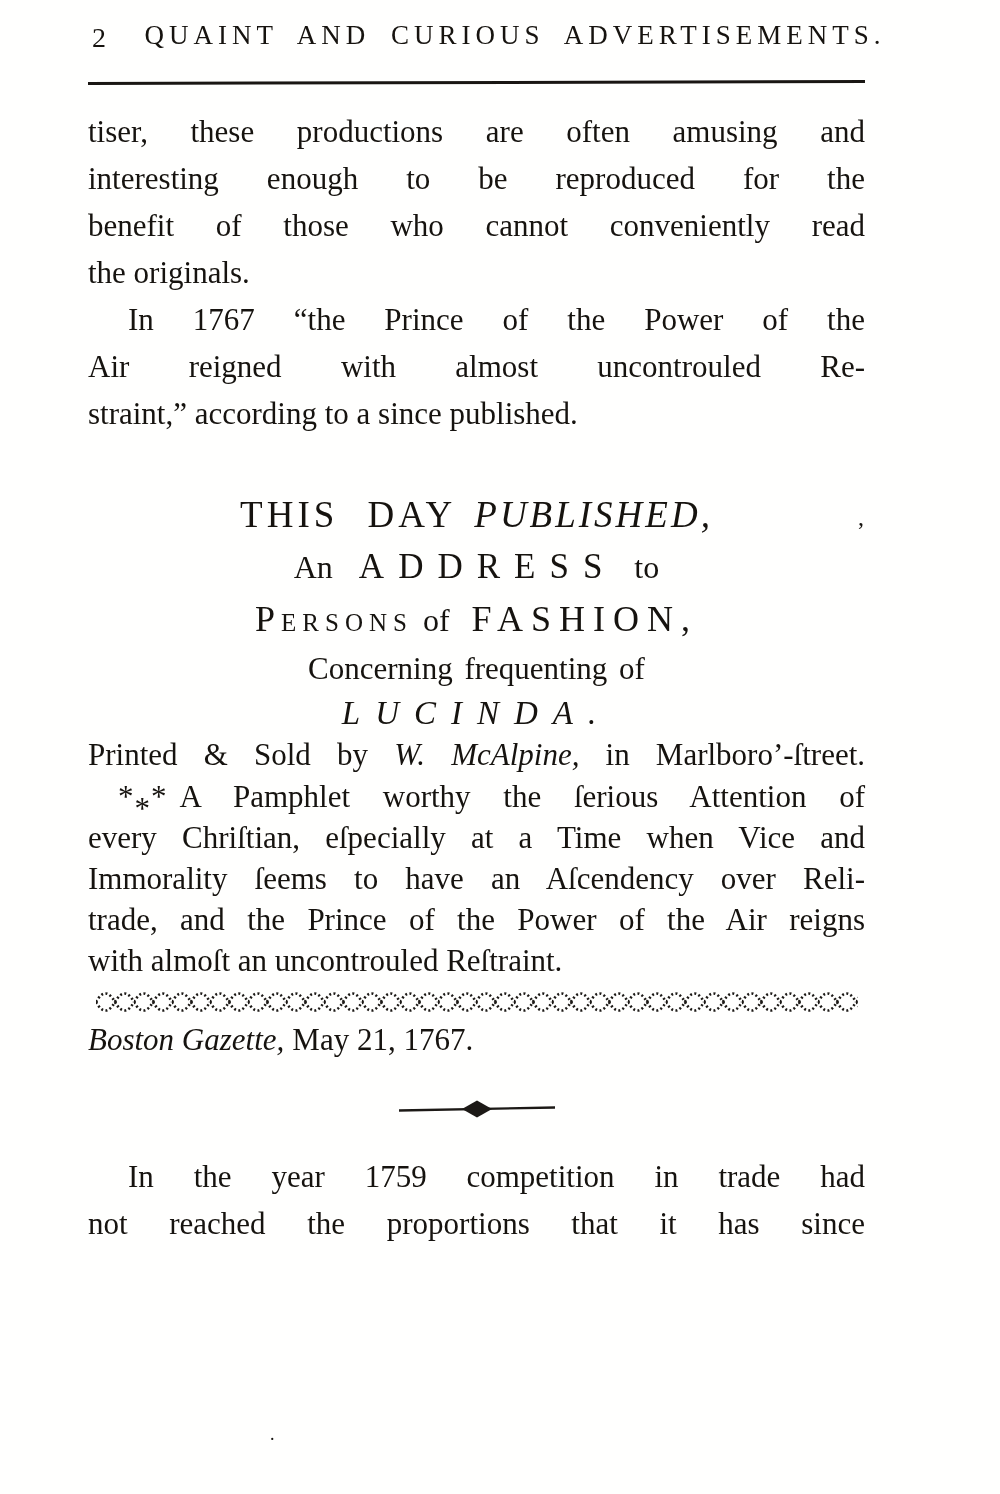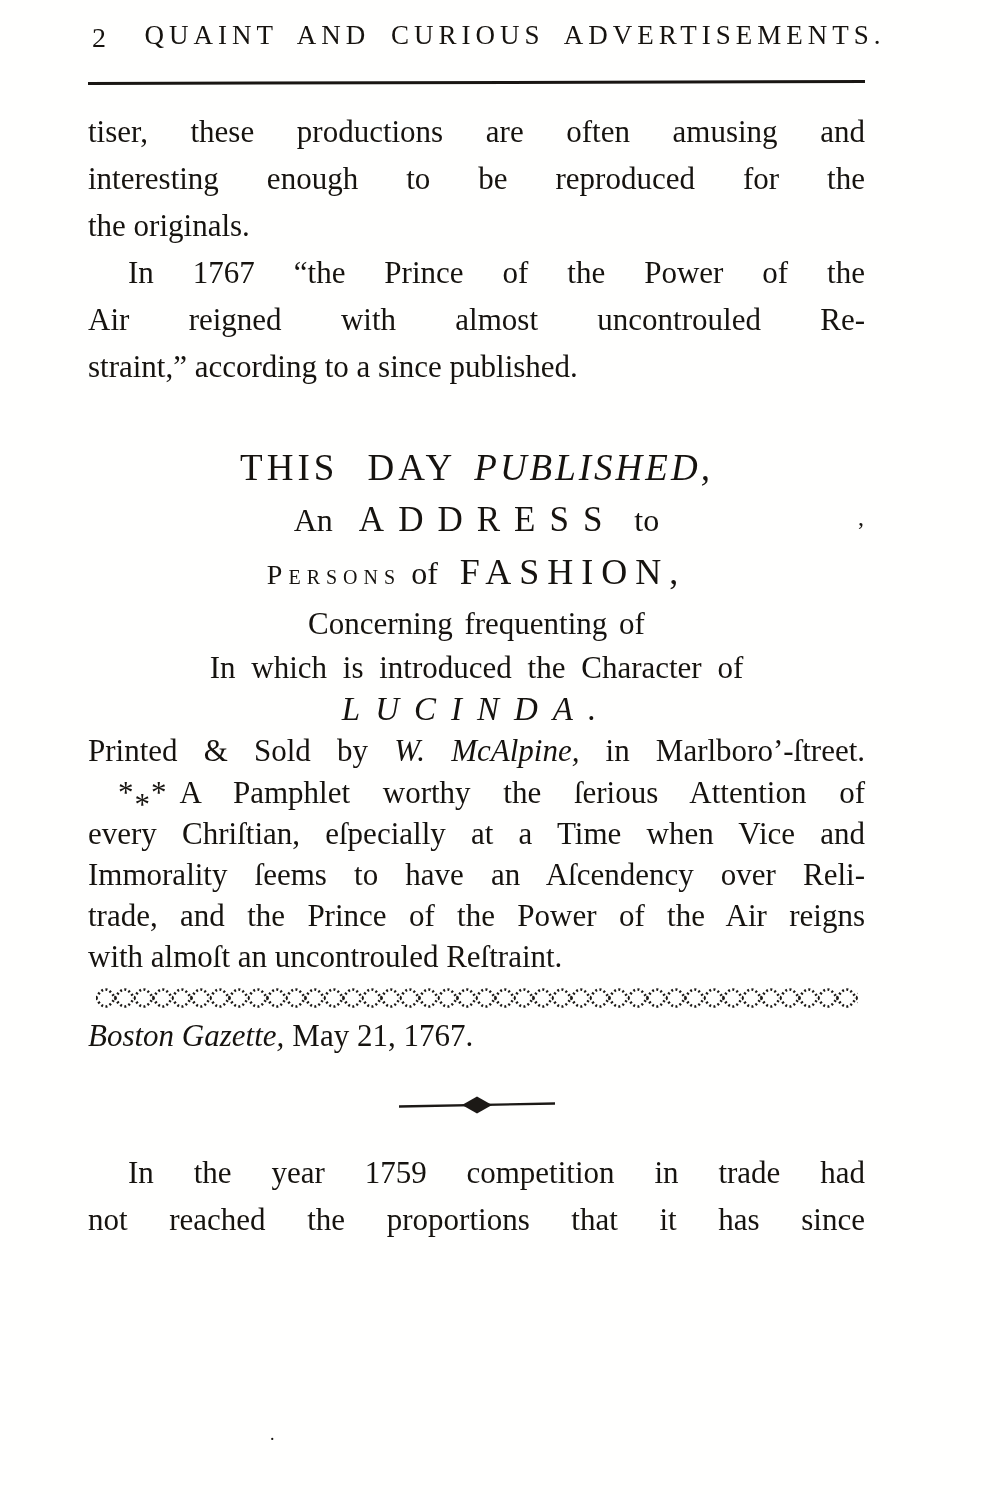--- a/index.html
+++ b/index.html
@@ -49,21 +49,21 @@
   .para1 { margin-top: 24px; }
   .it { font-style: italic; }
   
   .ad { text-align: center; }
   .ad-l1 { margin-top: 52px; line-height: 52px; font-size: 37px; }
   .ad-l1 .caps { letter-spacing: 4px; word-spacing: 16px; }
   .ad-l1 .it { letter-spacing: 3px; margin-left: 18px; }
   .ad-l2 { line-height: 52px; font-size: 32px; }
   .ad-l2 .caps-wide { font-size: 35px; letter-spacing: 14px; margin: 0 18px 0 26px; }
   .ad-l3 { line-height: 52px; font-size: 32px; }
-  .ad-l3 .sc { font-variant: small-caps; font-size: 28px; letter-spacing: 6px; margin-top: 12px; }
+  .ad-l3 .sc { font-variant: small-caps; font-size: 36px; letter-spacing: 6px; margin-top: 12px; }
   .ad-l3 .caps { font-size: 36px; letter-spacing: 8px; margin-left: 12px; }
   .ad-l3 .of { margin: 0 10px; }
   .ad-l4 { line-height: 46px; font-size: 31px; word-spacing: 4px; }
   .ad-l5 { line-height: 42px; font-size: 31px; font-variant: small-caps;
            letter-spacing: 1px; word-spacing: 13px; }
   .ad-l6 { line-height: 41px; font-size: 31px; word-spacing: 8px; }
   .ad-l7 { line-height: 42px; font-size: 33px; font-style: italic; letter-spacing: 15px; }
   .ad-l8 { line-height: 42px; font-size: 31px; }
   .note .line { line-height: 41px; }
   .asterism { display: inline-block; margin-right: 12px; letter-spacing: 1px; }
@@ -90,41 +90,41 @@
     <div class="running-title">QUAINT AND CURIOUS ADVERTISEMENTS.</div>
   </header>
 
   <div class="head-rule"></div>
 
   <div class="column">
 
     <section class="para1">
       <div class="line jl">tiser, these productions are often amusing and</div>
       <div class="line jl">interesting enough to be reproduced for the</div>
+      <div class="line jl">benefit of those who cannot conveniently read</div>
       <div class="line">the originals.</div>
     </section>
 
     <section>
       <div class="line jl indent1">In 1767 “the Prince of the Power of the</div>
       <div class="line jl">Air reigned with almost uncontrouled Re-</div>
       <div class="line">straint,” according to a since published.</div>
     </section>
 
     <section class="ad">
       <div class="ad-l1">
         <span class="caps">THIS DAY</span><span class="it">PUBLISHED,</span>
       </div>
       <div class="ad-l2">
         <span>An</span><span class="caps-wide">ADDRESS</span><span>to</span>
       </div>
       <div class="ad-l3">
         <span class="sc">Persons</span><span class="of">of</span><span class="caps">FASHION,</span>
       </div>
       <div class="ad-l4">Concerning frequenting of</div>
-      <div class="ad-l6">In which is introduced the Character of</div>
       <div class="ad-l7">LUCINDA.</div>
       <div class="ad-l8 jl">
         <span>Printed &amp; Sold by</span>
         <span class="it">W. McAlpine,</span>
         <span>in Marlboro’-ſtreet.</span>
       </div>
       <div class="note" style="text-align:left;">
         <div class="line jl indent2">
           <span class="asterism"><span>*</span><span class="lo">*</span><span>*</span></span><span>A Pamphlet worthy the ſerious Attention of</span>
         </div>

